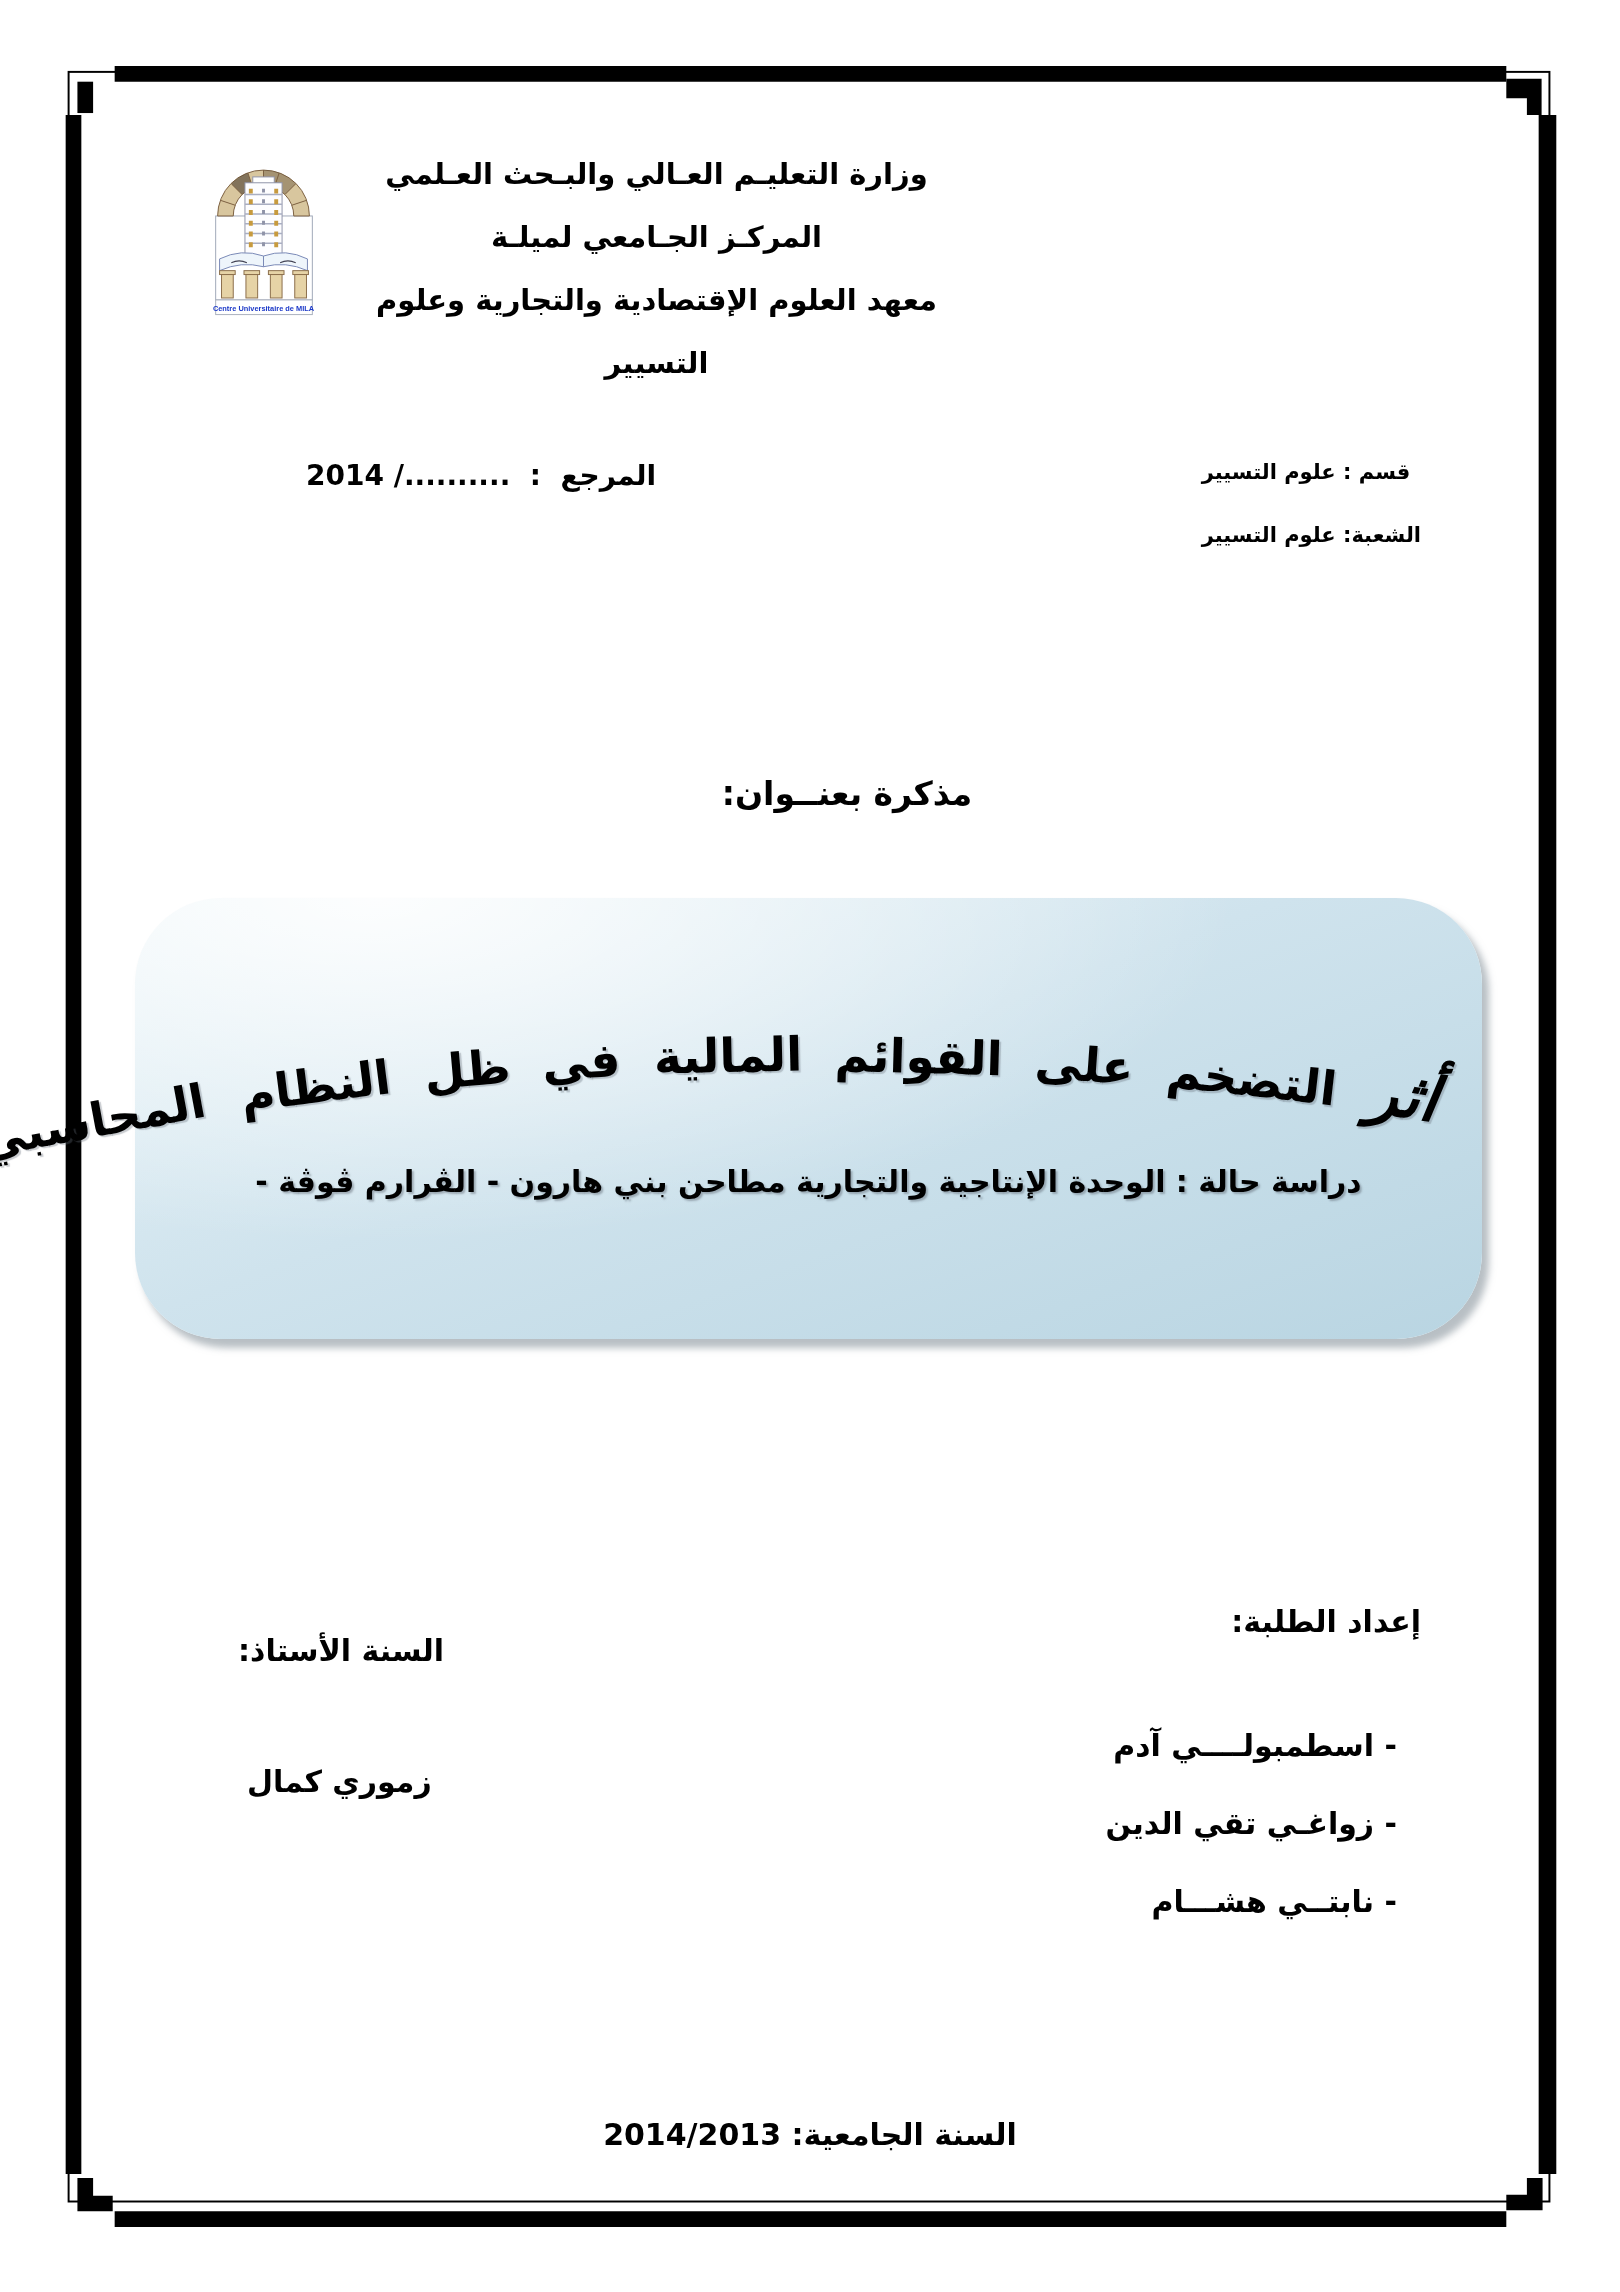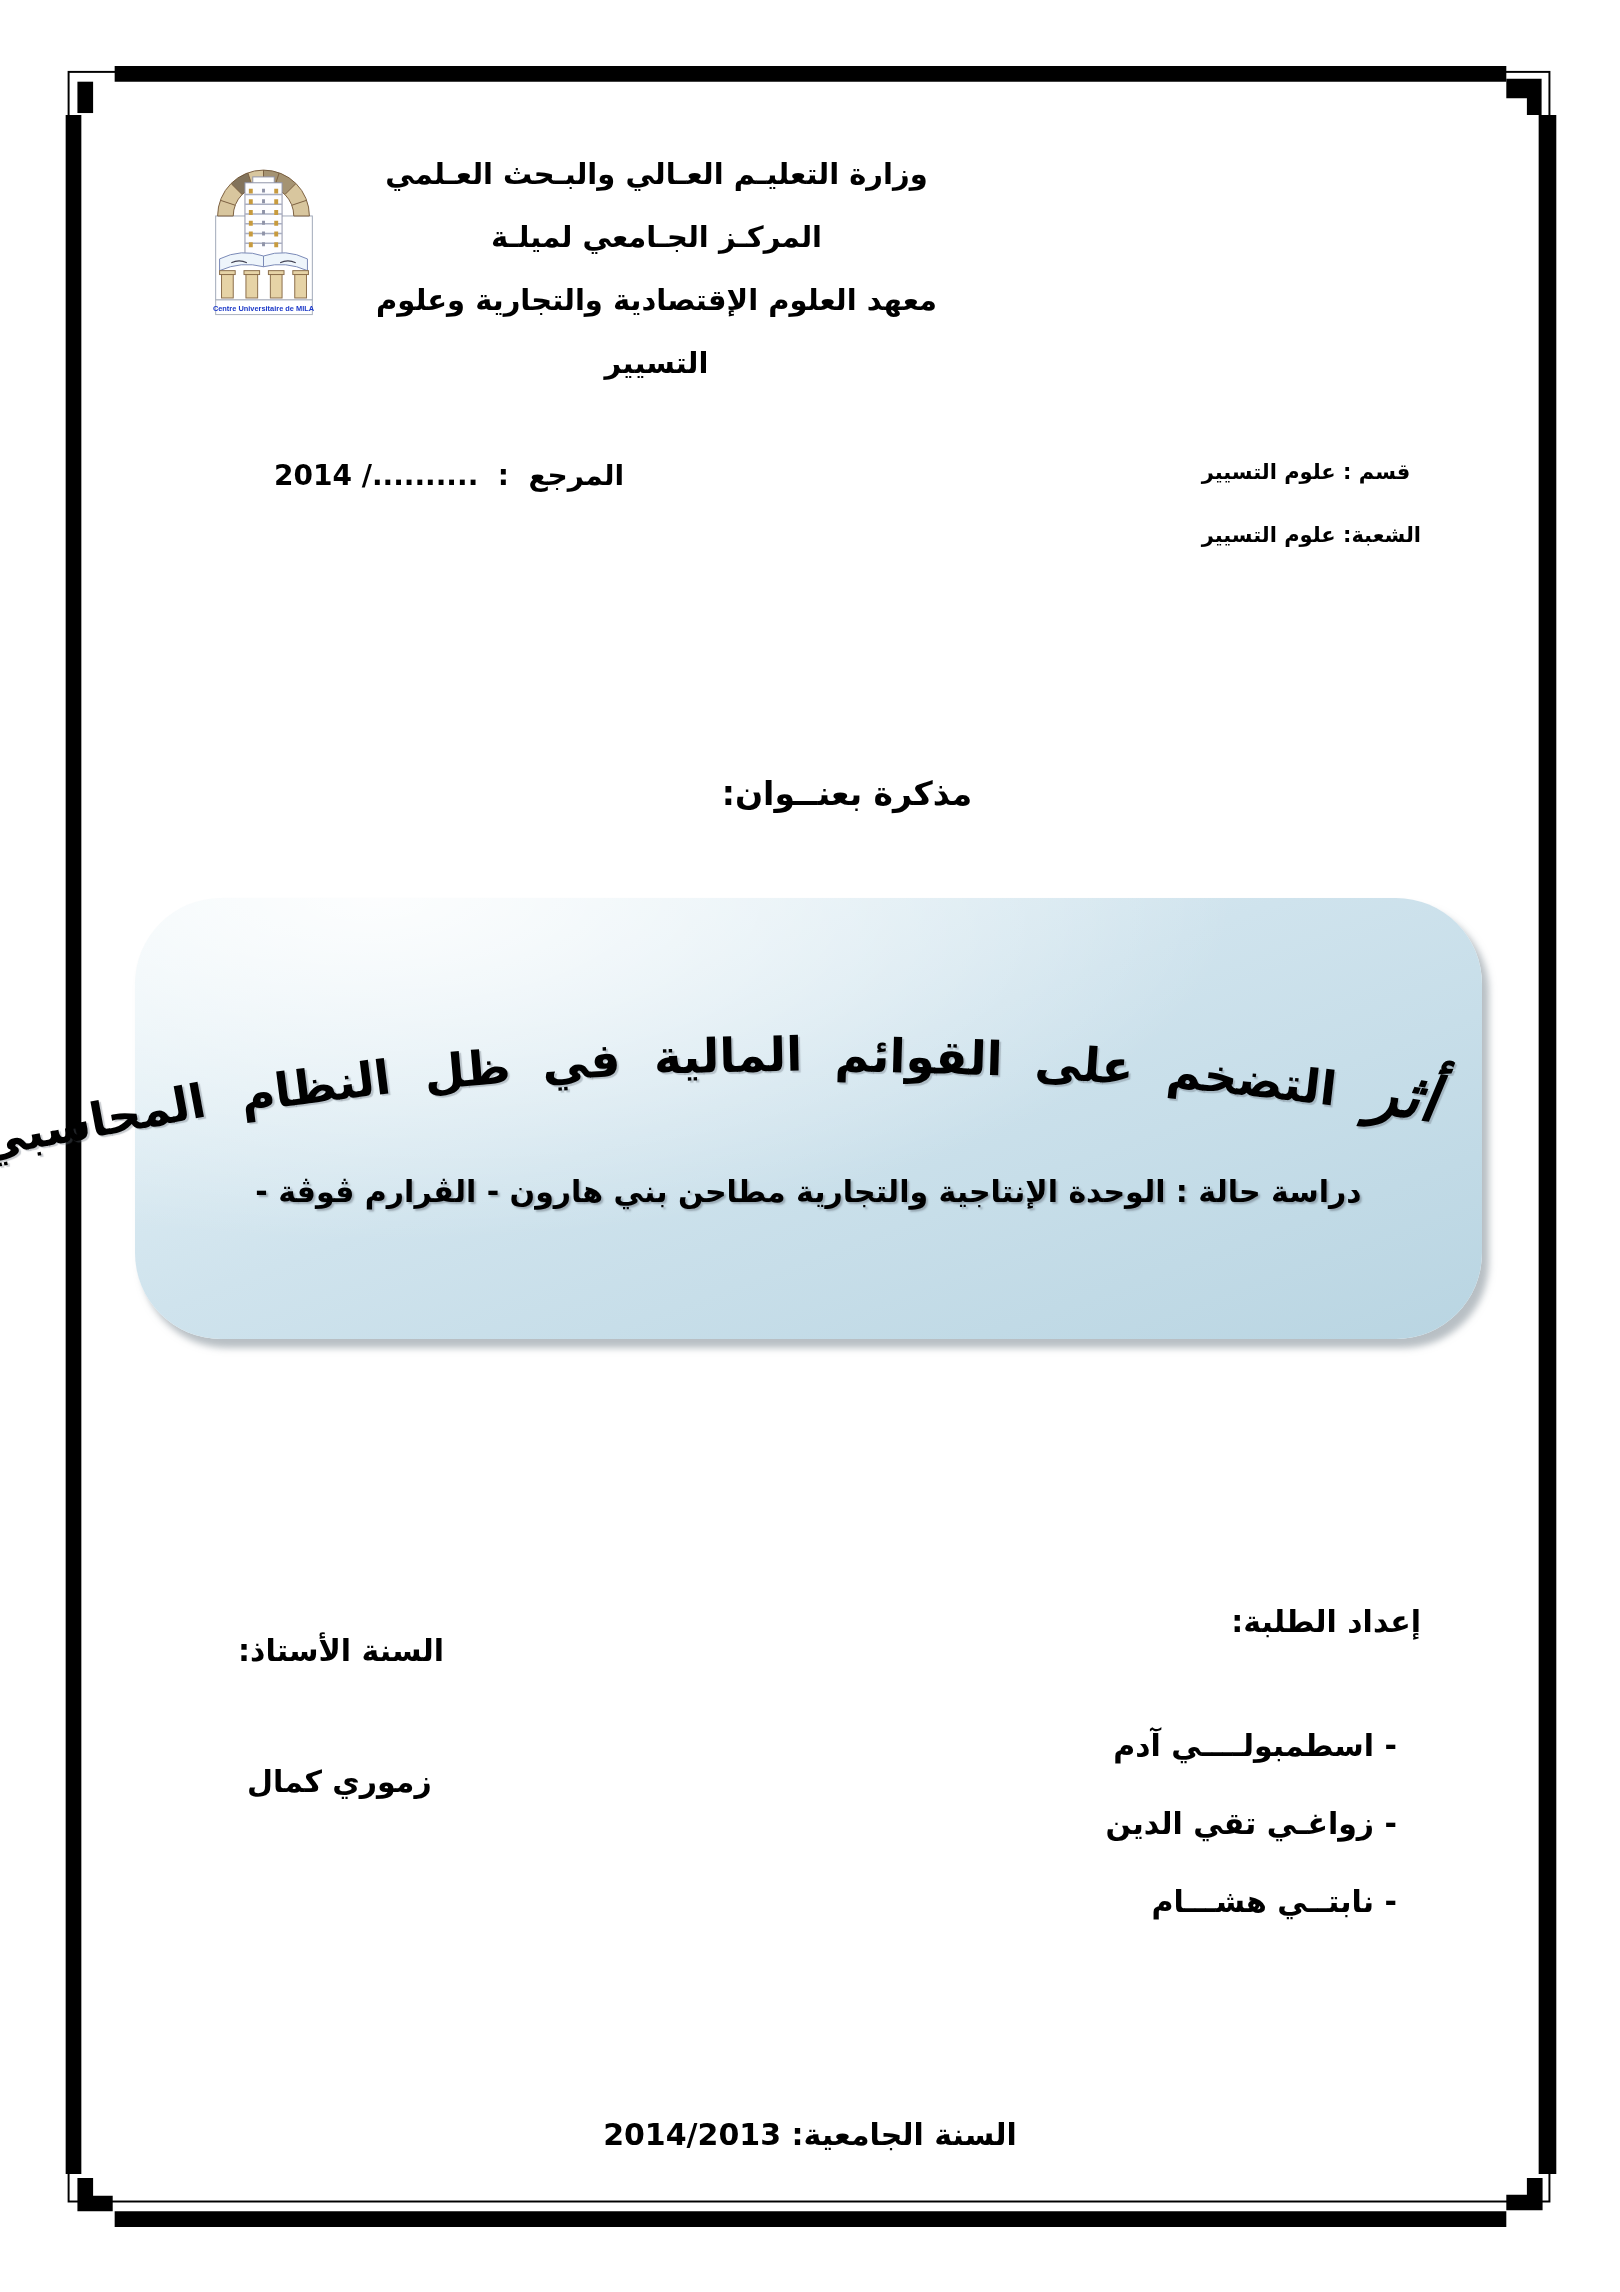--- a/index.html
+++ b/index.html
@@ -1,20 +1,20 @@
 <!DOCTYPE html>
 <html lang="ar" dir="rtl"><head>
 <meta charset="utf-8">
 <style>
   html,body{margin:0;padding:0;background:#ffffff;}
   #page{
     position:relative;width:1620px;height:2293px;background:#ffffff;overflow:hidden;
     font-family:"DejaVu Sans",sans-serif;font-weight:700;color:#000;direction:rtl;
   }
-  .pre{white-space:pre;}
+  .pre{white-space:pre;margin-left:32px;}
   svg.frame{position:absolute;inset:0;width:1620px;height:2293px;pointer-events:none;}
   .logo{position:absolute;left:202px;top:153px;width:124px;height:165px;}
   .header-block{position:absolute;top:143px;left:323px;width:667px;text-align:center;
     font-size:29px;line-height:63px;}
   .info-block{position:absolute;top:441px;right:199px;text-align:left;
     font-size:21px;line-height:63px;}
   .reference{position:absolute;top:459px;left:274px;font-size:28px;}
   .memo{position:absolute;top:774px;left:0;width:100%;text-align:center;font-size:33px;margin-left:37px;}
   .title-box{
     position:absolute;left:135px;top:898px;width:1347px;height:441px;border-radius:86px;
@@ -24,21 +24,21 @@
     box-shadow:6.9px 8.8px 7.8px rgba(125,138,148,.55);
   }
   .title-arc{
     position:absolute;left:44px;right:44px;top:76px;height:230px;text-align:center;
     white-space:nowrap;font-size:47px;text-shadow:2px 2px 1px rgba(100,110,120,.35);
     padding-top:90px;box-sizing:border-box;
   }
   .title-arc span{display:inline-block;}
   .title-arc .first-word{font-size:1.32em;font-style:italic;}
   .subtitle{
-    position:absolute;left:44px;right:44px;top:276px;text-align:center;font-size:30px;
+    position:absolute;left:44px;right:44px;top:266px;text-align:center;font-size:30px;
     text-shadow:2px 2px 2px rgba(90,100,110,.45);
   }
   .degree{position:absolute;top:1387px;left:0;width:100%;text-align:center;
     font-size:27.4px;line-height:69px;}
   .students-label{position:absolute;top:1604px;right:199px;font-size:30px;}
   .supervisor-label{position:absolute;top:1633px;left:238px;font-size:30px;}
   .students{position:absolute;top:1707px;right:223px;text-align:right;
     font-size:30px;line-height:78px;}
   .supervisor-name{position:absolute;top:1764px;left:247px;font-size:30px;}
   .footer{position:absolute;top:2117px;left:0;width:100%;text-align:center;font-size:30px;}

